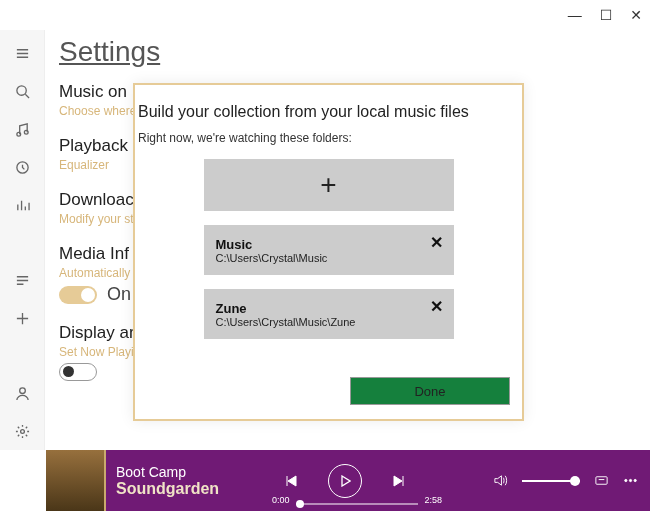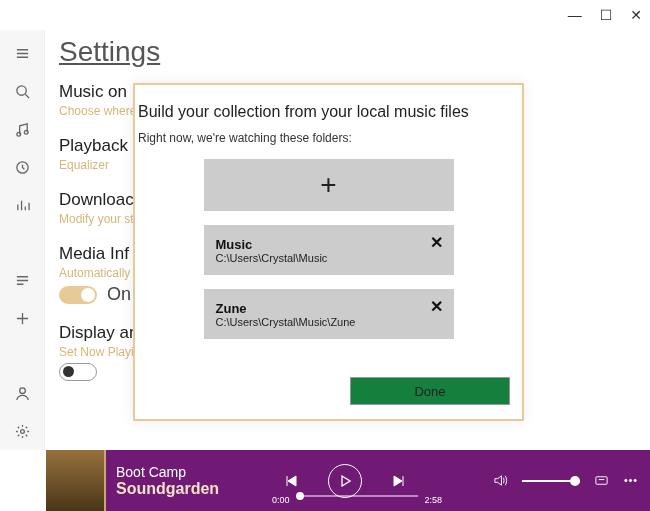--- a/index.html
+++ b/index.html
@@ -40,21 +40,21 @@
 
 .player { position: absolute; bottom: 0; left: 0; right: 0; height: 61px; background: #701a75; color: #fff; display: flex; align-items: center; padding: 0 12px 0 0; margin-left: 46px; }
 .album-art { width: 60px; height: 61px; background: linear-gradient(#97703d,#4a3618); border-right: 2px solid #caa96e; }
 .track-info { margin-left: 10px; width: 140px; }
 .track-info .t-title { font-size: 14px; color: #fff; }
 .track-info .t-artist { font-size: 16px; color: #f0e3c6; font-weight: 600; }
 .controls { display: flex; align-items: center; gap: 22px; margin-left: 20px; }
 .ctrl-btn { width: 30px; height: 30px; display: flex; align-items: center; justify-content: center; }
 .ctrl-btn.play { border: 1.6px solid #fff; border-radius: 50%; width: 34px; height: 34px; }
 .ctrl-btn svg { fill: #fff; stroke: #fff; }
-.progress-row { position: absolute; left: 226px; bottom: 6px; width: 170px; display: flex; align-items: flex-start; gap: 6px; font-size: 9px; color: #fff; }
+.progress-row { position: absolute; left: 226px; bottom: 6px; width: 170px; display: flex; align-items: flex-end; gap: 6px; font-size: 9px; color: #fff; }
 .progress-bar { flex: 1; height: 2px; background: rgba(255,255,255,.5); position: relative; }
 .progress-bar .thumb { position: absolute; left: 0; top: -3px; width: 8px; height: 8px; border-radius: 50%; background: #fff; }
 .right-ctrls { margin-left: auto; display: flex; align-items: center; gap: 14px; }
 .vol-bar { width: 58px; height: 2px; background: #fff; position: relative; }
 .vol-bar .thumb { position: absolute; right: 0; top: -4px; width: 10px; height: 10px; border-radius: 50%; background: #fff; }
 .right-ctrls svg { stroke: #fff; fill: none; width: 15px; height: 15px; }
 </style>
 </head>
 <body>
 

